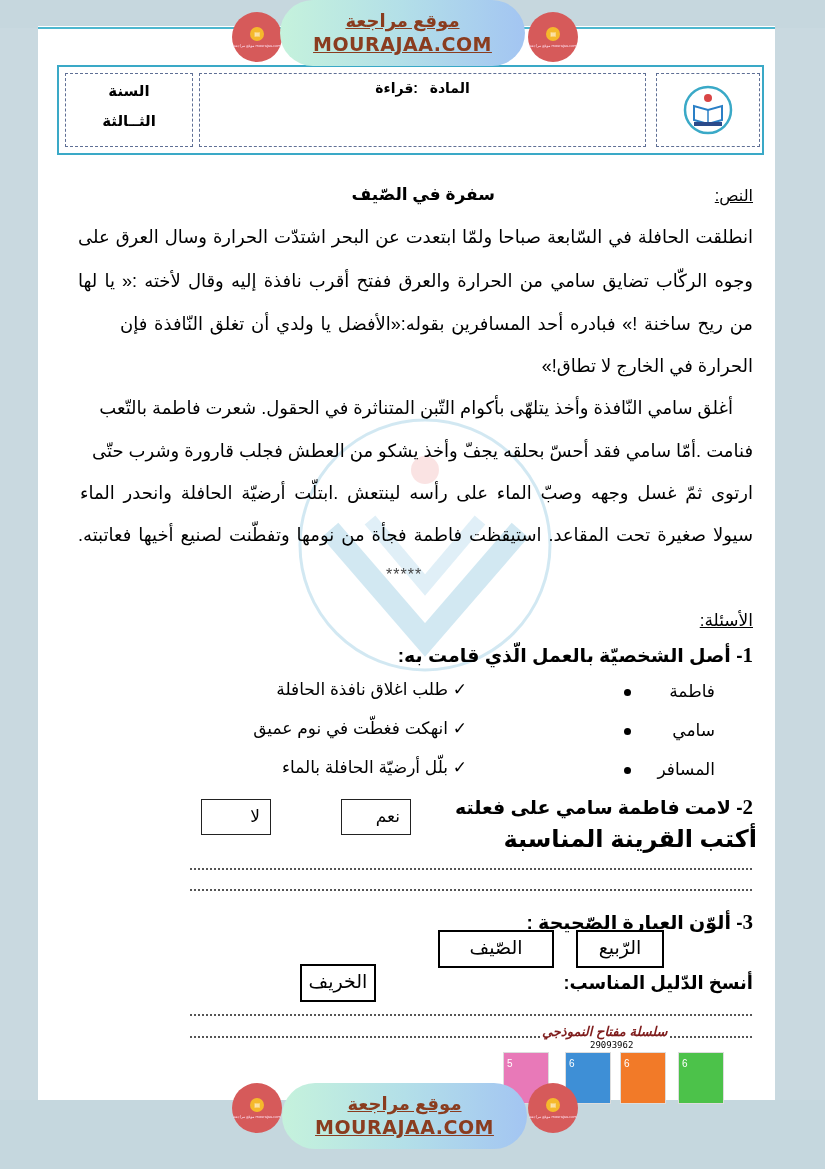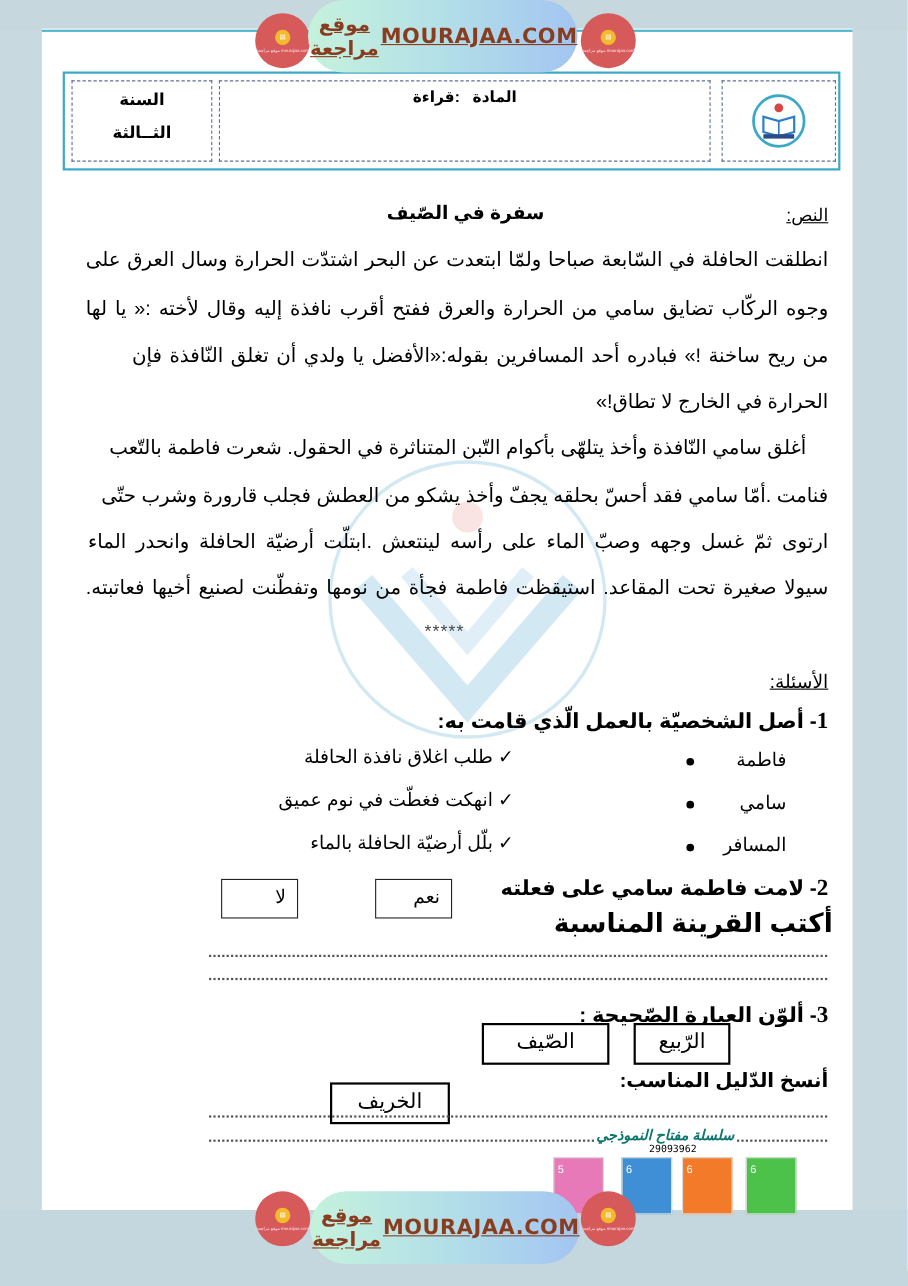--- a/index.html
+++ b/index.html
@@ -23,21 +23,21 @@
   }
   .teal-line {
     position: absolute; left: 38px; width: 737px; height: 2px; background: #4db7cf;
   }
 
   
   .brand-pill {
     position: absolute; width: 245px; height: 66px; border-radius: 33px;
     background: linear-gradient(90deg, #c5f2dc 0%, #b3dfe8 50%, #a3c5f2 100%);
     text-align: center; color: #8a3c1f; font-weight: bold;
-    display: flex; justify-content: center; align-items: center;
+    display: flex; flex-direction: column; justify-content: center; align-items: center;
     z-index: 5;
   }
   .brand-pill .ar { font-size: 18px; text-decoration: underline; line-height: 22px; direction: rtl; }
   .brand-pill .en { font-size: 19px; text-decoration: underline; line-height: 24px; letter-spacing: 0.5px; font-family: "DejaVu Sans", sans-serif; }
   .brand-badge {
     position: absolute; width: 50px; height: 50px; border-radius: 50%;
     background: #d65a5a; z-index: 5;
     display: flex; flex-direction: column; align-items: center; justify-content: center;
   }
   .brand-badge .dot {
@@ -84,21 +84,21 @@
   .choice-box {
     position: absolute; border: 2px solid #000; height: 38px; box-sizing: border-box;
     font-size: 19px; direction: rtl; text-align: center; line-height: 32px; background: #fff;
   }
   .dots {
     position: absolute; left: 190px; width: 562px; height: 0;
     border-top: 2px dotted #555;
   }
   .watermark { position: absolute; left: 290px; top: 410px; width: 270px; height: 270px; opacity: 0.35; z-index: 0; }
 
-  .promo-title { position: absolute; left: 540px; top: 1024px; font-size: 13px; font-weight: bold; color: #0f766e; direction: rtl; font-style: italic; background: #fff; padding: 0 2px; }
+  .promo-title { position: absolute; left: 540px; top: 1024px; font-size: 13px; font-weight: bold; color: #7f1d1d; direction: rtl; font-style: italic; background: #fff; padding: 0 2px; }
   .promo-phone { position: absolute; left: 590px; top: 1040px; font-size: 9px; font-family: "DejaVu Sans Mono", monospace; }
   .book { position: absolute; width: 46px; height: 52px; box-sizing: border-box; border: 1px solid #ddd; }
 </style>
 </head>
 <body>
 
 <div class="top-band"></div>
 <div class="page"></div>
 <div class="teal-line" style="top:27px;"></div>
 <div class="bottom-band"></div>
@@ -183,21 +183,21 @@
 <div class="answer-box" style="left:201px; top:799px; width:70px;">لا</div>
 
 <div class="dots" style="top:868px;"></div>
 <div class="dots" style="top:889px;"></div>
 
 <div class="abs q-heading" style="right:72px; top:900px;margin-top:10px;">
   <span class="q-num">3</span><span>- ألوّن العبارة الصّحيحة :</span>
 </div>
 <div class="choice-box" style="left:576px; top:930px; width:88px;">الرّبيع</div>
 <div class="choice-box" style="left:438px; top:930px; width:116px;">الصّيف</div>
-<div class="choice-box" style="left:300px; top:984px; width:109px;">الخريف</div>
+<div class="choice-box" style="left:300px; top:964px; width:76px;">الخريف</div>
 <div class="abs q-heading" style="right:72px; top:972px; font-size:18px;">أنسخ الدّليل المناسب:</div>
 
 <div class="dots" style="top:1014px;"></div>
 <div class="dots" style="top:1036px;"></div>
 
 <div class="promo-title">سلسلة مفتاح النموذجي</div>
 <div class="promo-phone">29093962</div>
 <div class="book" style="left:503px; top:1052px; background:#e879b8;">
   <span style="font-size:10px; color:#fff; padding:3px;">5</span>
 </div>

